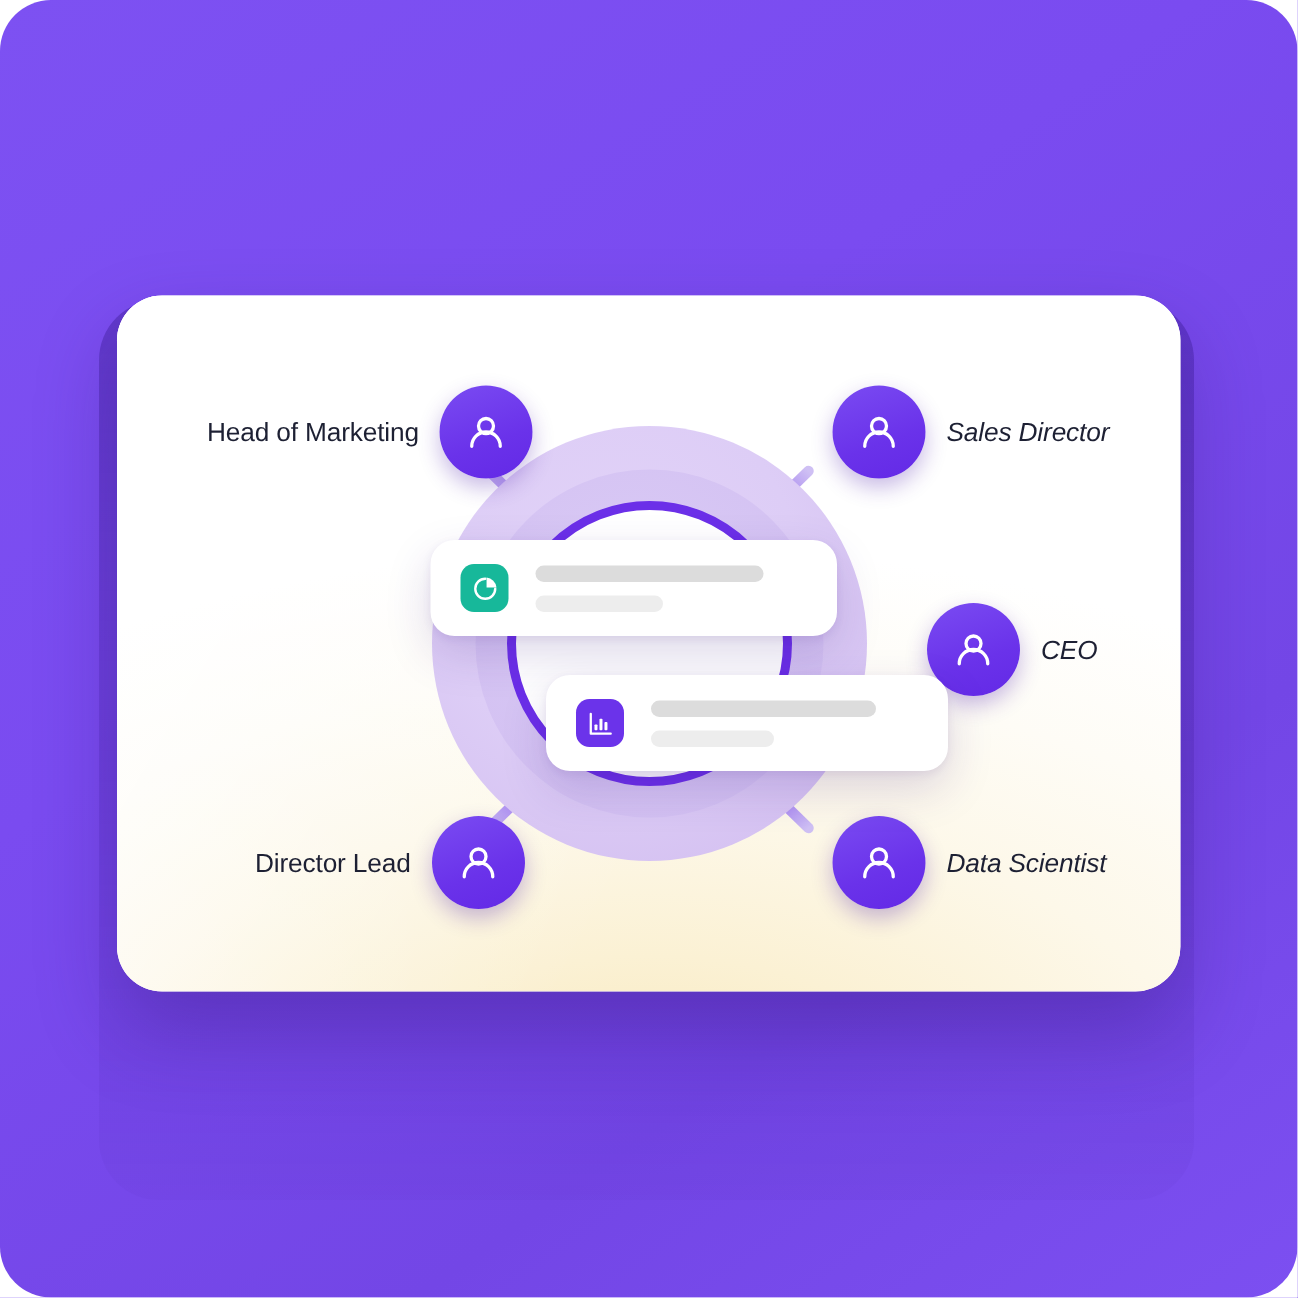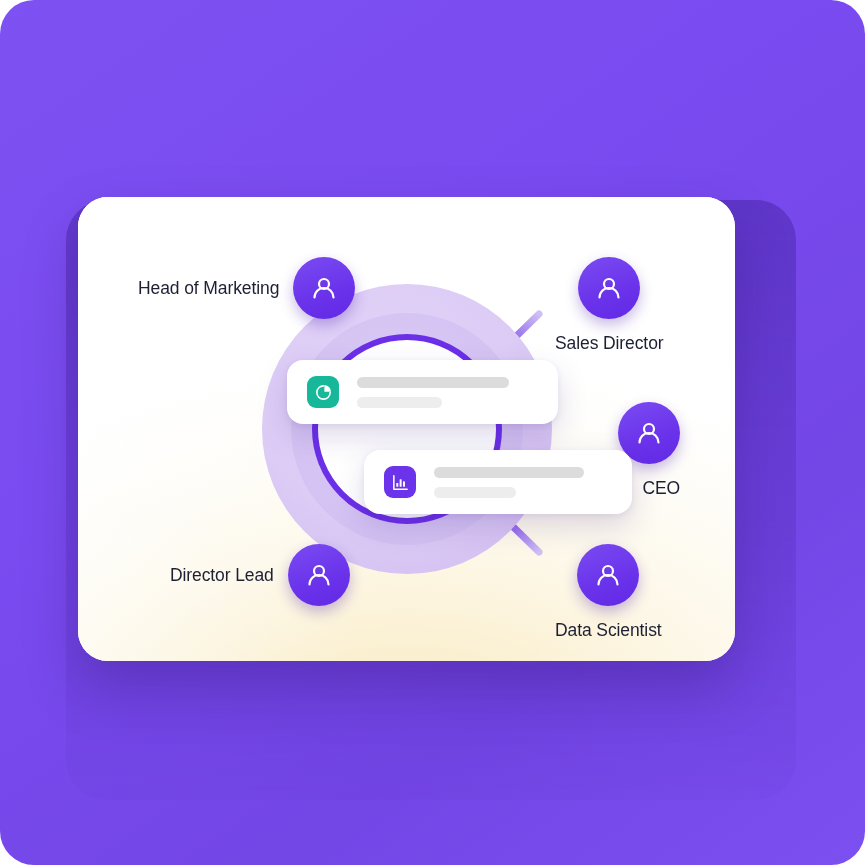--- a/index.html
+++ b/index.html
@@ -35,21 +35,21 @@
     border-radius: 40px;
     background: linear-gradient(180deg, rgba(60,28,150,0.42) 0%, rgba(70,34,165,0.26) 45%, rgba(90,50,190,0.07) 100%);
     filter: blur(0.4px);
   }
 
   
   .panel {
     position: absolute;
     left: 78px;
     top: 197px;
-    width: 657px;
+    width: 709px;
     height: 464px;
     border-radius: 30px;
     overflow: hidden;
     background: #ffffff;
     box-shadow: 0 26px 54px rgba(45,18,110,0.30);
   }
   .panel-bg {
     position: absolute;
     inset: 0;
     background:
@@ -101,21 +101,21 @@
   .links { position: absolute; inset: 0; }
 
   
   .node {
     position: absolute;
     display: flex;
     align-items: center;
     gap: 14px;
   }
   .node.left  { flex-direction: row; }
-  .node.right { flex-direction: column; }
+  .node.right { flex-direction: row; font-style: italic; }
 
   .avatar {
     width: 62px;
     height: 62px;
     border-radius: 50%;
     background: linear-gradient(160deg, #7a4bf2 0%, #6a32ea 60%, #6329e6 100%);
     display: flex;
     align-items: center;
     justify-content: center;
     flex: 0 0 auto;
@@ -231,21 +231,21 @@
       <span class="avatar">
         <svg width="30" height="30" viewBox="0 0 30 30" fill="none">
           <circle cx="15" cy="11" r="5" stroke="#fff" stroke-width="2.2"></circle>
           <path d="M5.5 24.5a9.5 9.5 0 0 1 19 0" stroke="#fff" stroke-width="2.2" stroke-linecap="round"></path>
         </svg>
       </span>
       <span class="node-label">Sales Director</span>
     </div>
 
 
-    <div class="node right" style="left:540px; top:205px;align-items:flex-end;">
+    <div class="node right" style="left:540px; top:205px;">
       <span class="avatar">
         <svg width="30" height="30" viewBox="0 0 30 30" fill="none">
           <circle cx="15" cy="11" r="5" stroke="#fff" stroke-width="2.2"></circle>
           <path d="M5.5 24.5a9.5 9.5 0 0 1 19 0" stroke="#fff" stroke-width="2.2" stroke-linecap="round"></path>
         </svg>
       </span>
       <span class="node-label">CEO</span>
     </div>
 
     <div class="node left" style="left:92px; top:347px;">

